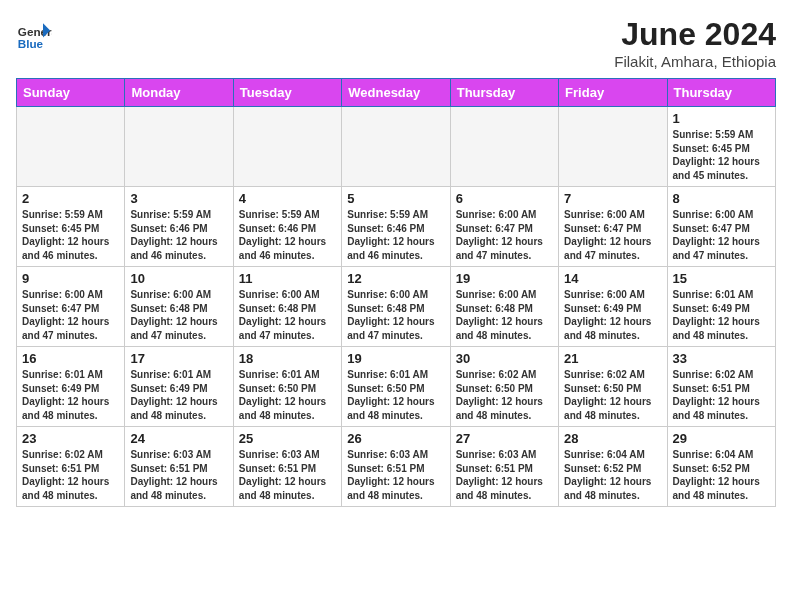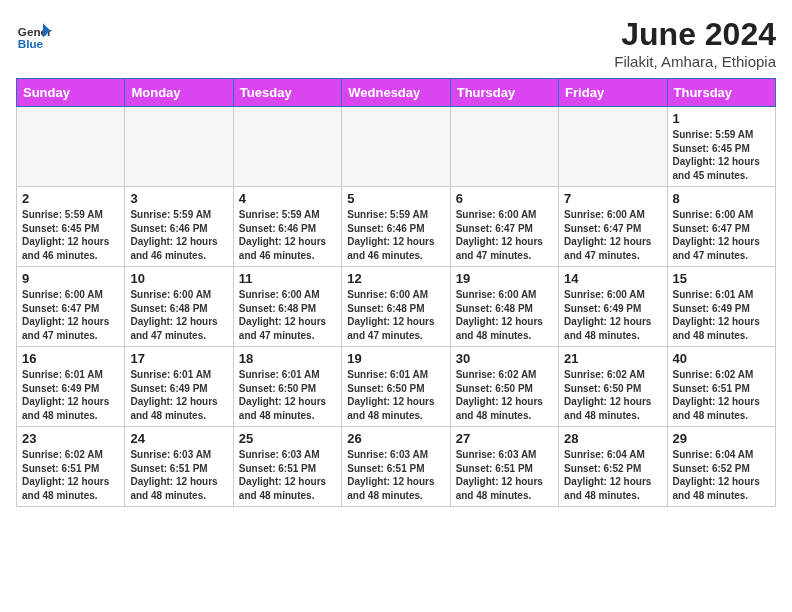--- a/index.html
+++ b/index.html
@@ -241,21 +241,21 @@
 Sunset: 6:50 PM
 Daylight: 12 hours and 48 minutes.</div>
         </td>
         <td>
           <div class="day-number">21</div>
           <div class="day-info" style="white-space: pre-line;">Sunrise: 6:02 AM
 Sunset: 6:50 PM
 Daylight: 12 hours and 48 minutes.</div>
         </td>
         <td>
-          <div class="day-number">40</div>
+          <div class="day-number">33</div>
           <div class="day-info" style="white-space: pre-line;">Sunrise: 6:02 AM
 Sunset: 6:51 PM
 Daylight: 12 hours and 48 minutes.</div>
         </td>
       </tr>
       <tr>
         <td>
           <div class="day-number">23</div>
           <div class="day-info" style="white-space: pre-line;">Sunrise: 6:02 AM
 Sunset: 6:51 PM

